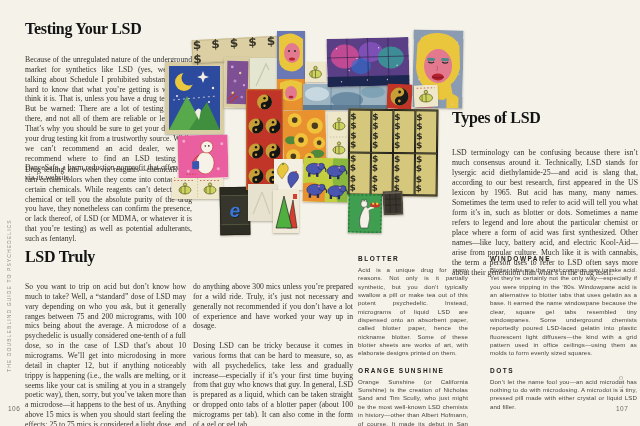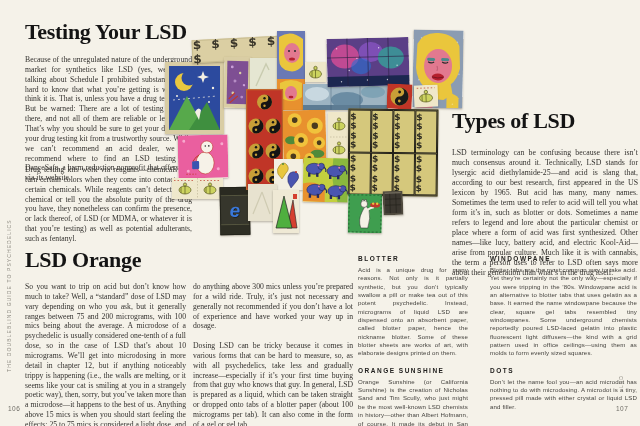--- a/index.html
+++ b/index.html
@@ -1,20 +1,20 @@
 <!DOCTYPE html>
 <html><head>
 <meta charset="utf-8">
 <style>
   html,body{margin:0;padding:0;background:#e9e6dd;}
   .spread{position:relative;width:640px;height:426px;background:#f5f2e9;overflow:hidden;
           font-family:"Liberation Serif",serif;color:#2e2e2e;}
   .abs{position:absolute;}
   .display-title{font-family:"Liberation Serif",serif;font-weight:700;color:#141414;
-                 font-size:22px;letter-spacing:-0.3px;line-height:1;}
+                 font-size:16px;letter-spacing:-0.3px;line-height:1;}
   .body-serif{font-size:7.7px;line-height:1.28;text-align:justify;color:#33312e;}
   .sans-head{font-family:"Liberation Sans",sans-serif;font-weight:700;font-size:6.5px;
              letter-spacing:1.5px;color:#22211f;}
   .sans-body{font-family:"Liberation Sans",sans-serif;font-size:6.1px;line-height:1.37;
              letter-spacing:0.15px;color:#44423e;text-align:justify;margin-top:4px;}
   .sec{margin-bottom:9px;}
   .vert{writing-mode:vertical-rl;transform:rotate(180deg);font-family:"Liberation Sans",sans-serif;
         font-size:5px;letter-spacing:1.1px;color:#8d8a80;}
   .pagenum{font-family:"Liberation Sans",sans-serif;font-size:6.5px;color:#6f6d66;letter-spacing:0.5px;}
   
@@ -41,21 +41,21 @@
 <div class="spread">
 
   <div class="abs" style="left:0;top:0;width:356px;height:426px;">
     <div class="abs vert" style="left:6px;top:212px;height:160px;">THE DOUBLEBLIND GUIDE TO PSYCHEDELICS</div>
     <div class="abs pagenum" style="left:8px;top:405px;">106</div>
 
     <div class="abs display-title" style="left:25px;top:21px;">Testing Your LSD</div>
     <div class="abs body-serif" style="left:25px;top:55px;width:167px;">Because of the unregulated nature of the underground market for synthetics like LSD (yes, we’re still talking about Schedule I prohibited substances), it’s hard to know that what you’re getting is what you think it is. That is, unless you have a drug testing kit. But be warned: There are a lot of testing kits out there, and not all of them are reliable or legitimate. That’s why you should be sure to get your drugs and your drug testing kit from a trustworthy source. While we can’t recommend an acid dealer, we can recommend where to find an LSD testing kit: DanceSafe, a harm reduction nonprofit that offers kits via its website.</div>
     <div class="abs body-serif" style="left:25px;top:165px;width:167px;">Drug testing kits work via reagents—chemicals that turn certain colors when they come into contact with certain chemicals. While reagents can’t detect every chemical or tell you the absolute purity of the drug you have, they nonetheless can confirm the presence, or lack thereof, of LSD (or MDMA, or whatever it is that you’re testing) as well as potential adulterants, such as fentanyl.</div>
 
-    <div class="abs display-title" style="left:25px;top:249px;">LSD Orange</div>
+    <div class="abs display-title" style="left:25px;top:249px;">LSD Truly</div>
     <div class="abs body-serif" style="left:25px;top:282px;width:161px;">So you want to trip on acid but don’t know how much to take? Well, a “standard” dose of LSD may vary depending on who you ask, but it generally ranges between 75 and 200 micrograms, with 100 mics being about the average. A microdose of a psychedelic is usually considered one-tenth of a full dose, so in the case of LSD that’s about 10 micrograms. We’ll get into microdosing in more detail in chapter 12, but if anything noticeably trippy is happening (i.e., the walls are melting, or it seems like your cat is smiling at you in a strangely poetic way), then, sorry, but you’ve taken more than a microdose—it happens to the best of us. Anything above 15 mics is when you should start feeling the effects; 25 to 75 mics is considered a light dose, and please, folks, don’t</div>
     <div class="abs body-serif" style="left:193px;top:282px;width:160px;">do anything above 300 mics unless you’re prepared for a wild ride. Truly, it’s just not necessary and generally not recommended if you don’t have a lot of experience and have worked your way up in dosage.</div>
     <div class="abs body-serif" style="left:193px;top:341px;width:160px;">Dosing LSD can be tricky because it comes in various forms that can be hard to measure, so, as with all psychedelics, take less and gradually increase—especially if it’s your first time buying from that guy who knows that guy. In general, LSD is prepared as a liquid, which can be taken straight or dropped onto tabs of a blotter paper (about 100 micrograms per tab). It can also come in the form of a gel or gel tab.</div>
   </div>
 
   <div class="abs" style="left:356px;top:0;width:284px;height:426px;">
     <div class="abs display-title" style="left:96px;top:110px;text-align:center;">Types of LSD</div>
     <div class="abs body-serif" style="left:96px;top:148px;width:186px;font-size:7.8px;">LSD terminology can be confusing because there isn’t much consensus around it. Technically, LSD stands for lysergic acid diethylamide-25—and acid is slang that, according to our best research, first appeared in the US lexicon by 1965. But acid has many, many names. Sometimes the term used to refer to acid will tell you what form it’s in, such as blotter or dots. Sometimes a name refers to legend and lore about the particular chemist or place where a form of acid was first synthesized. Other names—like lucy, battery acid, and electric Kool-Aid—arise from popular culture. Much like it is with cannabis, the term a person uses to refer to LSD often says more about their generation than what’s in the drug itself.</div>
 
     <div class="abs" style="left:2px;top:255px;width:110px;">

